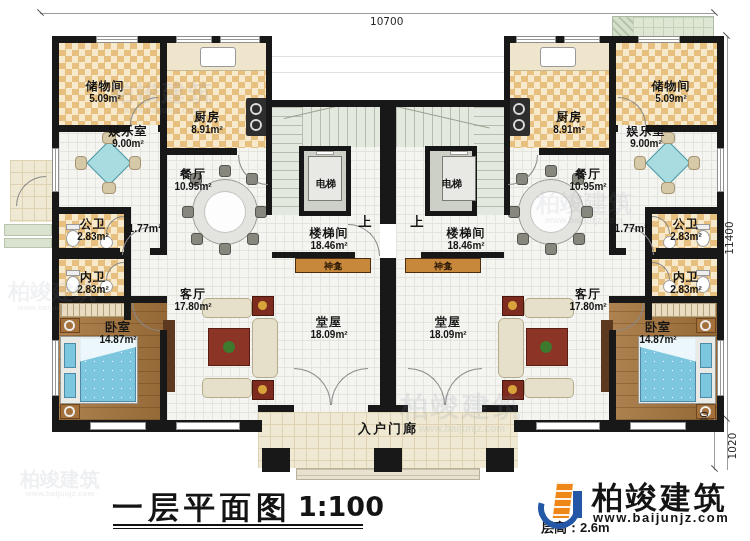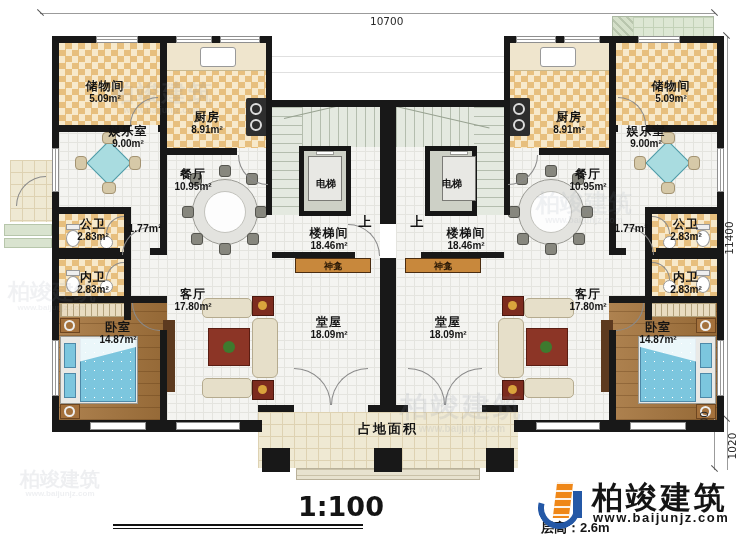--- a/index.html
+++ b/index.html
@@ -363,21 +363,21 @@
     </div>
   <div class="rl" style="left:448px;top:328px">
       <div class="nm">堂屋</div>
       <div class="ar">18.09m²</div>
     </div>
 
   <div class="tag" style="left:365px;top:222px;font-size:13px">上</div>
   <div class="tag" style="left:417px;top:222px;font-size:13px">上</div>
   <div class="tag" style="left:333px;top:266px;font-size:9px;color:#241504">神龛</div>
   <div class="tag" style="left:443px;top:266px;font-size:9px;color:#241504">神龛</div>
-  <div class="tag" style="left:388px;top:429px;font-size:13px;letter-spacing:2px">占地面积</div>
+  <div class="tag" style="left:388px;top:429px;font-size:13px;letter-spacing:2px">入户门廊</div>
 
   <div class="dimline" style="left:40px;top:13px;width:675px;height:1px"></div>
   <div class="tick" style="left:36px;top:12px"></div>
   <div class="tick" style="left:710px;top:12px"></div>
   <div class="dimtext" style="left:370px;top:15px">10700</div>
   <div class="dimline" style="left:727px;top:36px;width:1px;height:384px"></div>
   <div class="tick" style="left:722px;top:35px"></div>
   <div class="tick" style="left:722px;top:418px"></div>
   <div class="dimtext" style="left:707px;top:232px;width:44px;text-align:center;transform:rotate(-90deg)">11400</div>
   <div class="dimline" style="left:714px;top:412px;width:1px;height:58px"></div>
@@ -400,20 +400,21 @@
     </div>
   <div class="wm" style="left:536px;top:190px;opacity:.11">
       <div style="font-size:24px">柏竣建筑</div>
       <div style="font-size:9px">www.baijunjz.com</div>
     </div>
   <div class="wm" style="left:20px;top:468px;opacity:.13">
       <div style="font-size:20px">柏竣建筑</div>
       <div style="font-size:8px">www.baijunjz.com</div>
     </div>
 
+  <div class="abs" style="left:112px;top:487px;font-size:31px;font-weight:700;letter-spacing:5px;z-index:50">一层平面图</div>
   <div class="abs" style="left:298px;top:491px;font-size:27px;font-weight:600;font-family:'DejaVu Sans',sans-serif;z-index:50">1:100</div>
   <div class="abs" style="left:113px;top:524px;width:250px;height:2px;background:#111;z-index:50"></div>
   <div class="abs" style="left:113px;top:528px;width:250px;height:1px;background:#111;z-index:50"></div>
   <div class="abs" style="left:541px;top:519px;font-size:13px;font-weight:700;z-index:50"><span>层高：</span><span>2.6m</span></div>
 
   <div class="abs" style="left:538px;top:479px;width:54px;height:58px;z-index:51">
     <div class="abs" style="left:0;top:8px;width:42px;height:42px;border:6px solid #2458a6;border-radius:50%;border-top-color:transparent;border-right-color:transparent;transform:rotate(-30deg)"></div>
     <div class="abs" style="left:17px;top:3px;width:16px;height:36px;background:#ef8718;transform:skewX(-7deg);background-image:repeating-linear-gradient(180deg,rgba(255,255,255,.9) 0 2px,transparent 2px 8px)"></div>
     <div class="abs" style="left:35px;top:12px;width:9px;height:27px;background:#2458a6"></div>
   </div>

